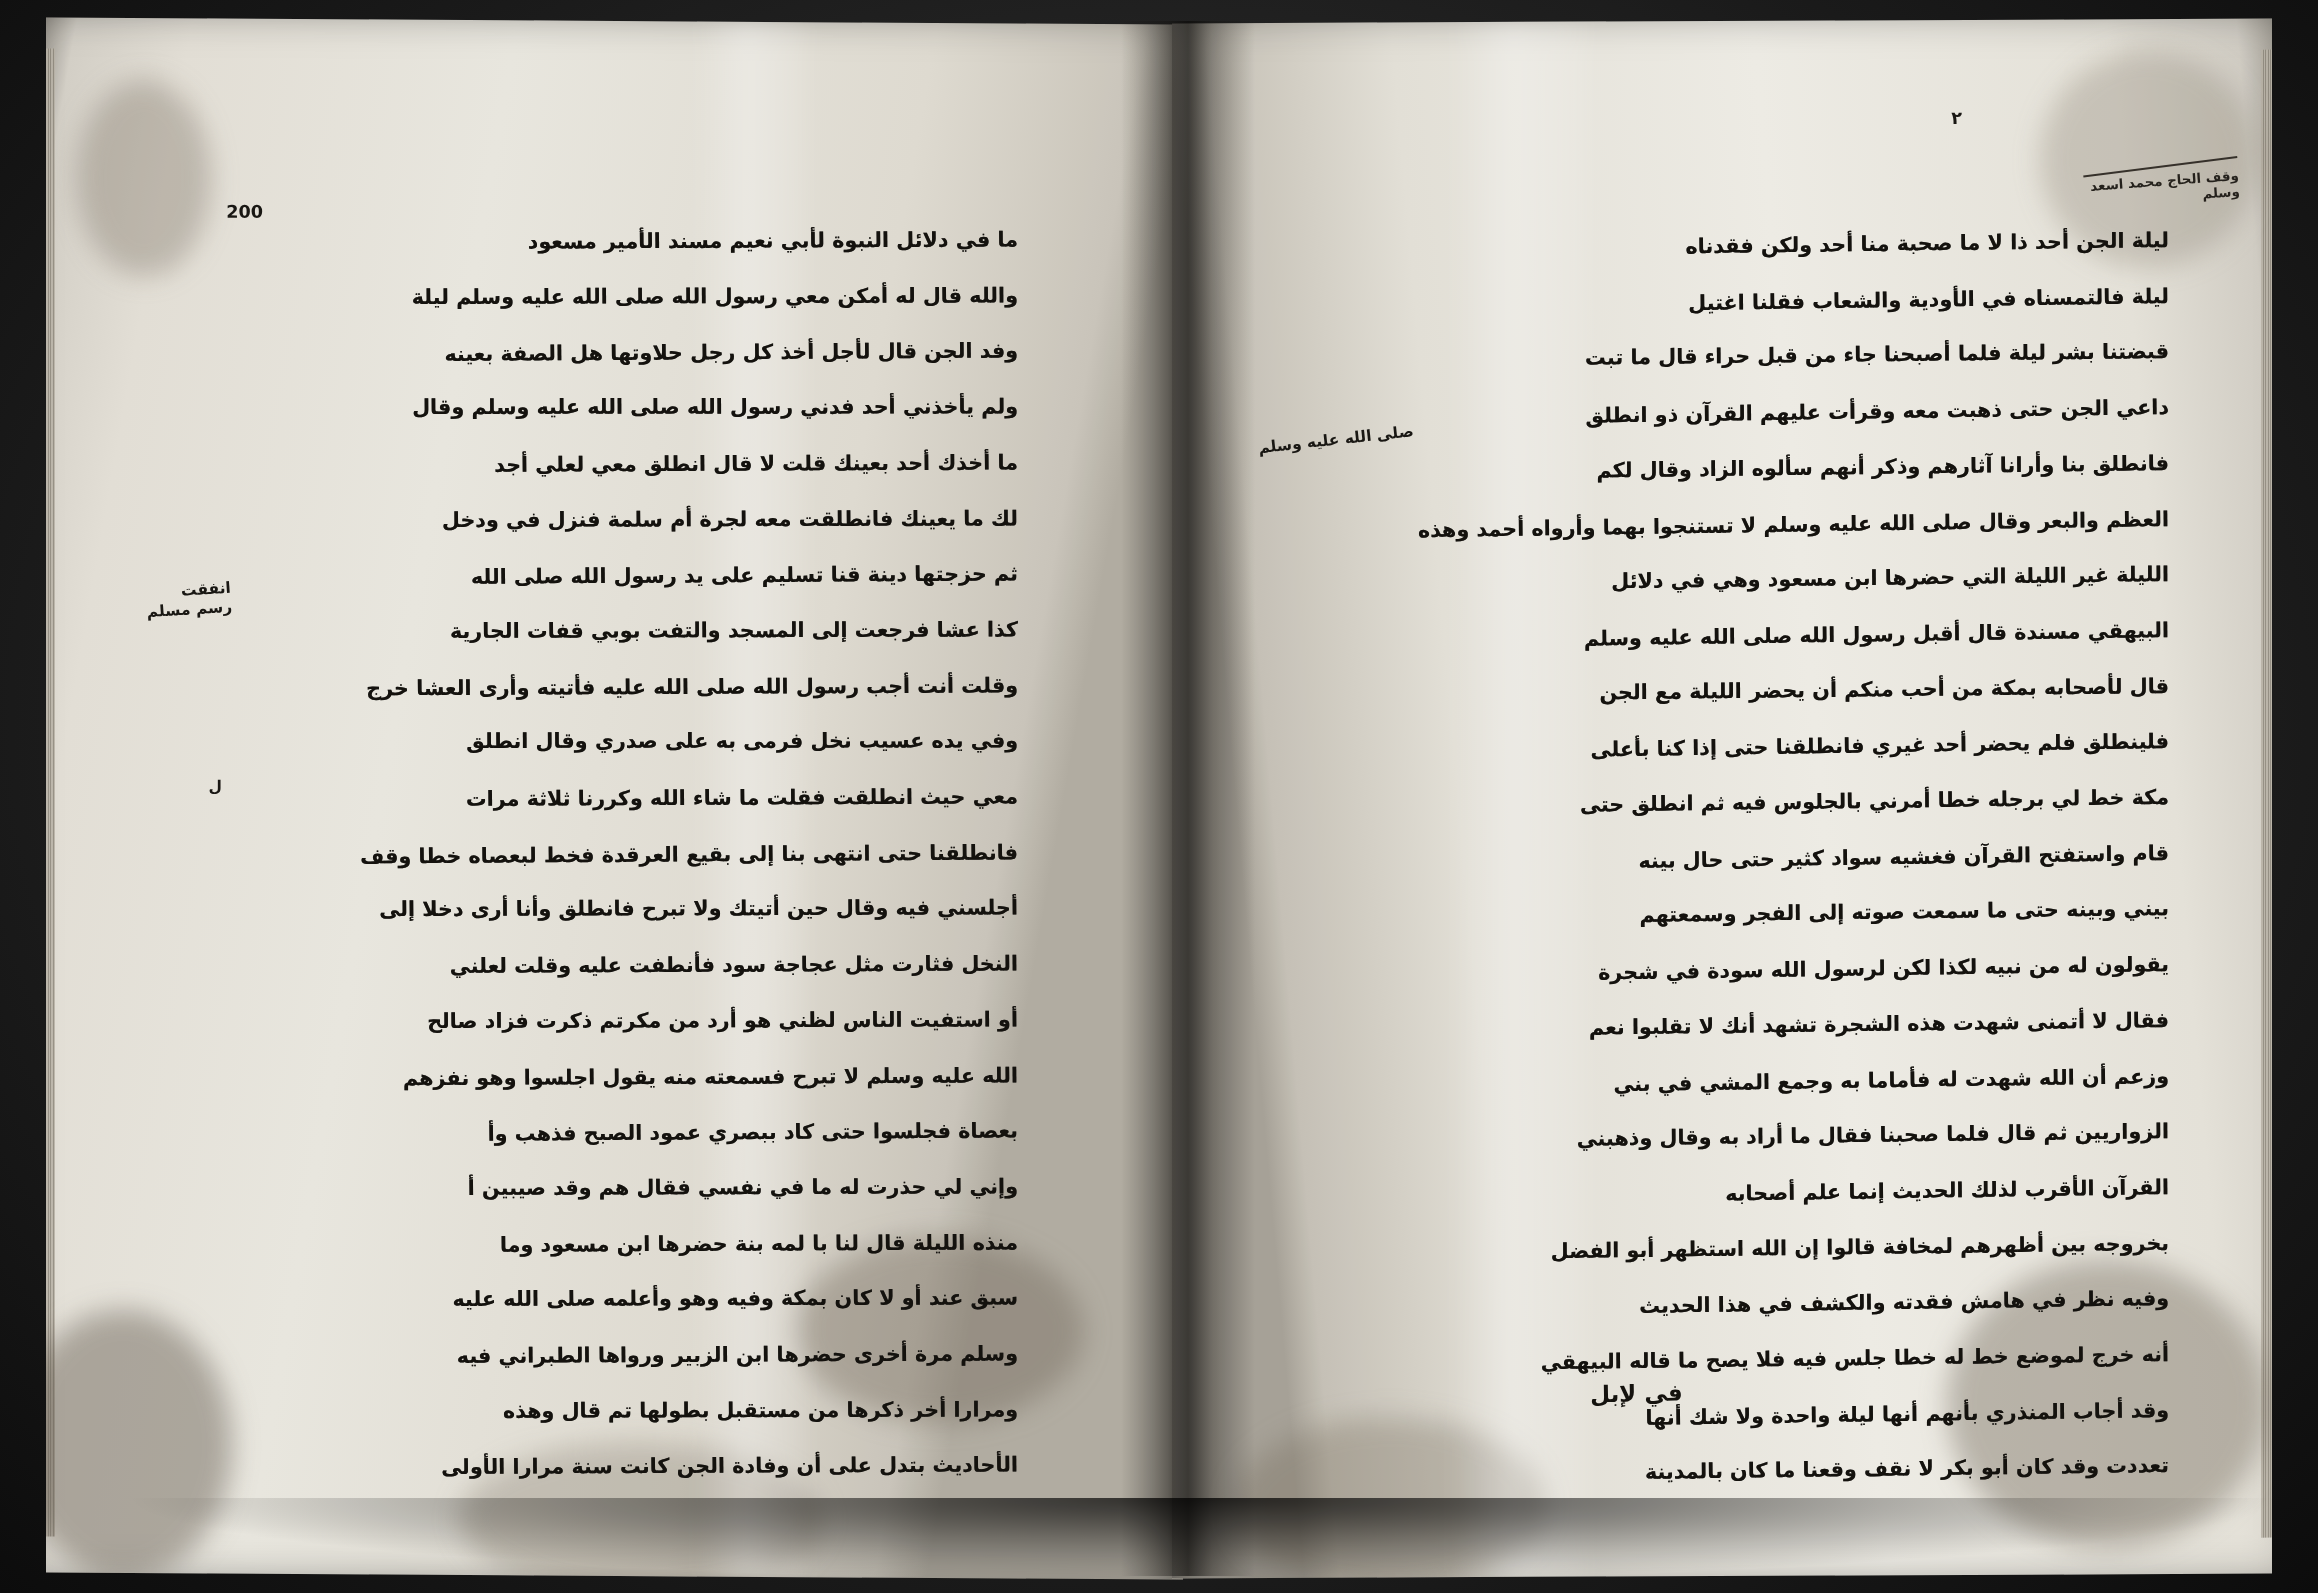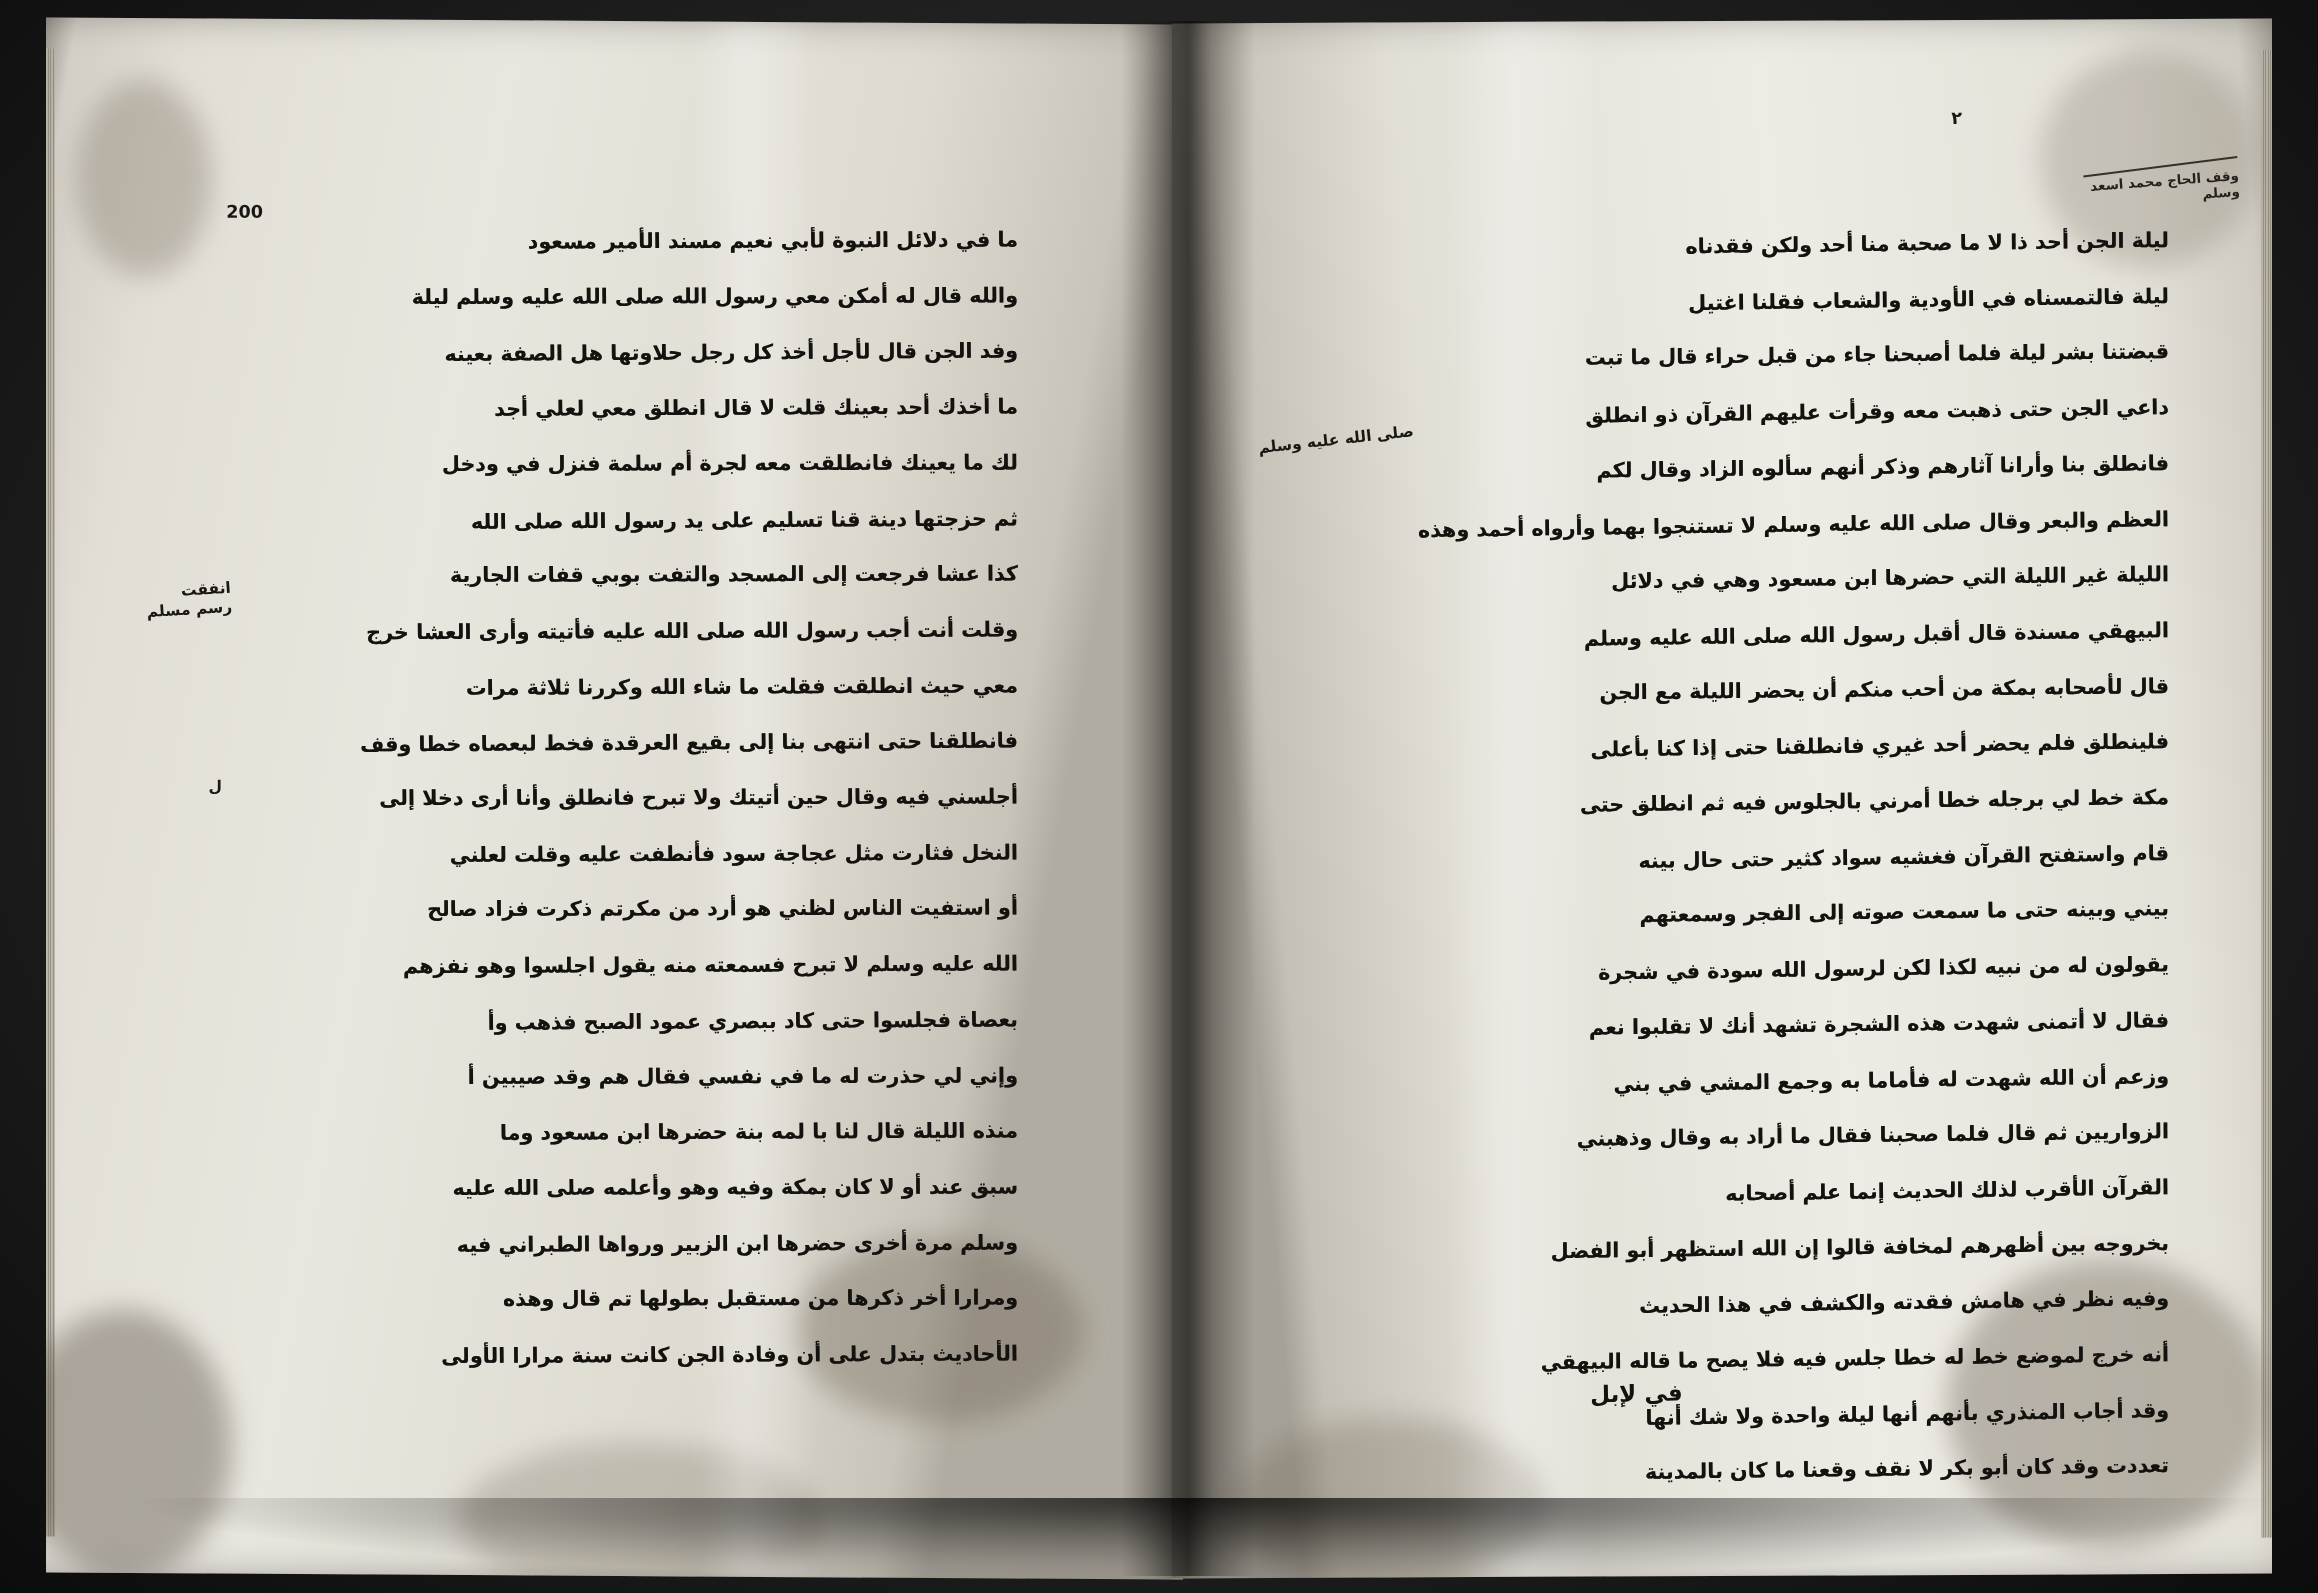--- a/index.html
+++ b/index.html
@@ -257,25 +257,27 @@
       <div class="folio-num" style="right:920px; top:183px;">200</div>
 
       <div class="margin-note" style="right:951px; top:563px; transform:rotate(-4deg);">انفقت
 رسم مسلم</div>
       <div class="margin-note" style="right:961px; top:759px;">ل</div>
 
       <div class="textblock" id="left-body">
         <span class="line" style="transform:rotate(-0.6deg);">ما في دلائل النبوة لأبي نعيم مسند الأمير مسعود</span>
         <span class="line" style="transform:rotate(-0.5deg);">والله قال له أمكن معي رسول الله صلى الله عليه وسلم ليلة</span>
         <span class="line" style="transform:rotate(-0.7deg);">وفد الجن قال لأجل أخذ كل رجل حلاوتها هل الصفة بعينه</span>
+        <span class="line" style="transform:rotate(-0.4deg);">ولم يأخذني أحد فدني رسول الله صلى الله عليه وسلم وقال</span>
         <span class="line" style="transform:rotate(-0.6deg);">ما أخذك أحد بعينك قلت لا قال انطلق معي لعلي أجد</span>
         <span class="line" style="transform:rotate(-0.5deg);">لك ما يعينك فانطلقت معه لجرة أم سلمة فنزل في ودخل</span>
         <span class="line" style="transform:rotate(-0.7deg);">ثم حزجتها دينة قنا تسليم على يد رسول الله صلى الله</span>
         <span class="line" style="transform:rotate(-0.5deg);">كذا عشا فرجعت إلى المسجد والتفت بوبي قفات الجارية</span>
         <span class="line" style="transform:rotate(-0.6deg);">وقلت أنت أجب رسول الله صلى الله عليه فأتيته وأرى العشا خرج</span>
+        <span class="line" style="transform:rotate(-0.4deg);">وفي يده عسيب نخل فرمى به على صدري وقال انطلق</span>
         <span class="line" style="transform:rotate(-0.6deg);">معي حيث انطلقت فقلت ما شاء الله وكررنا ثلاثة مرات</span>
         <span class="line" style="transform:rotate(-0.7deg);">فانطلقنا حتى انتهى بنا إلى بقيع العرقدة فخط لبعصاه خطا وقف</span>
         <span class="line" style="transform:rotate(-0.5deg);">أجلسني فيه وقال حين أتيتك ولا تبرح فانطلق وأنا أرى دخلا إلى</span>
         <span class="line" style="transform:rotate(-0.6deg);">النخل فثارت مثل عجاجة سود فأنطفت عليه وقلت لعلني</span>
         <span class="line" style="transform:rotate(-0.5deg);">أو استفيت الناس لظني هو أرد من مكرتم ذكرت فزاد صالح</span>
         <span class="line" style="transform:rotate(-0.6deg);">الله عليه وسلم لا تبرح فسمعته منه يقول اجلسوا وهو نفزهم</span>
         <span class="line" style="transform:rotate(-0.7deg);">بعصاة فجلسوا حتى كاد ببصري عمود الصبح فذهب وأ</span>
         <span class="line" style="transform:rotate(-0.5deg);">وإني لي حذرت له ما في نفسي فقال هم وقد صيبين أ</span>
         <span class="line" style="transform:rotate(-0.6deg);">منذه الليلة قال لنا با لمه بنة حضرها ابن مسعود وما</span>
         <span class="line" style="transform:rotate(-0.5deg);">سبق عند أو لا كان بمكة وفيه وهو وأعلمه صلى الله عليه</span>

